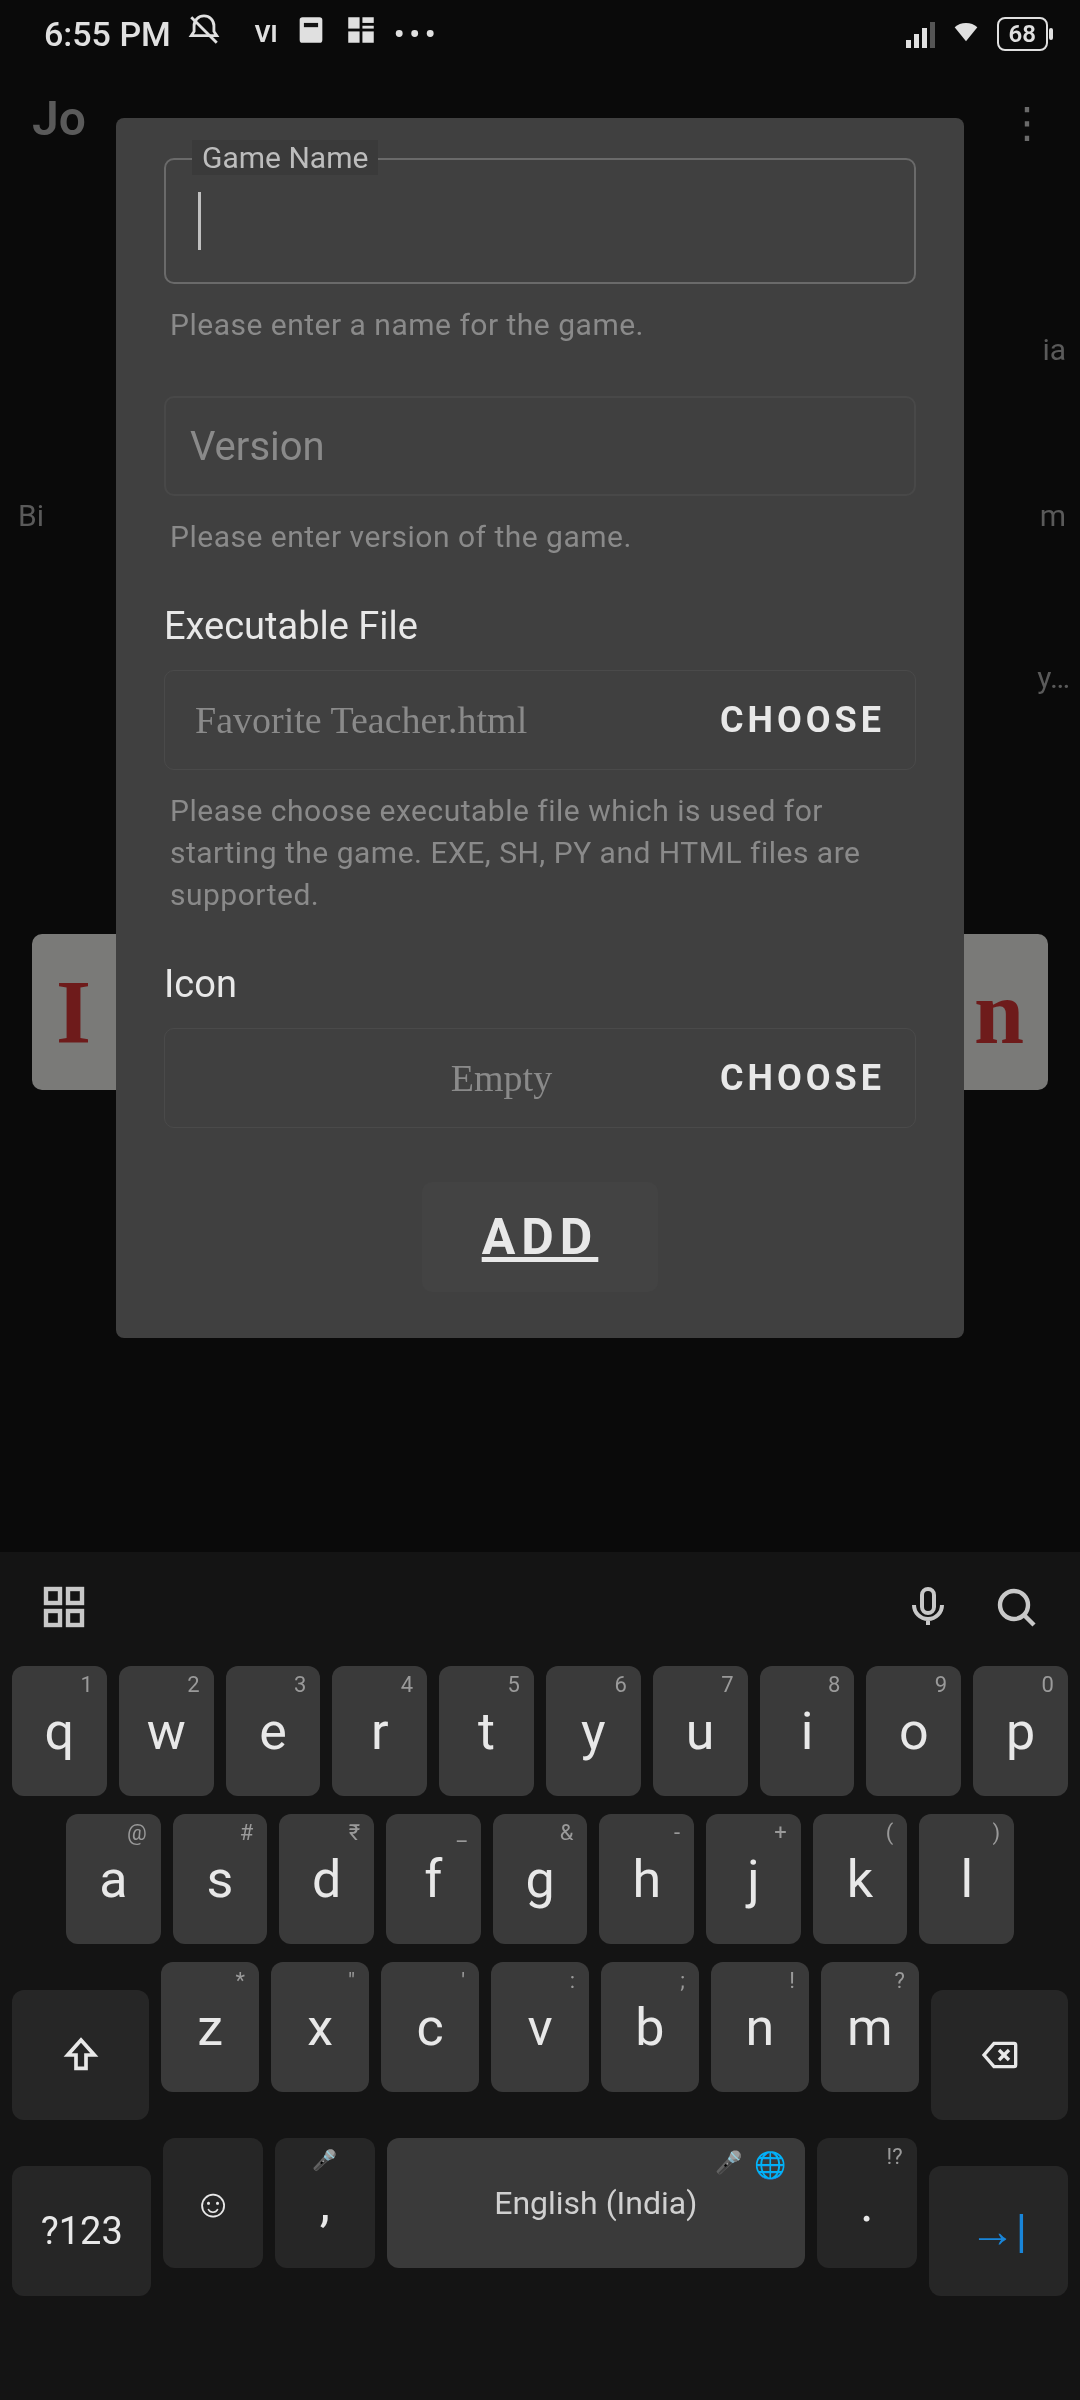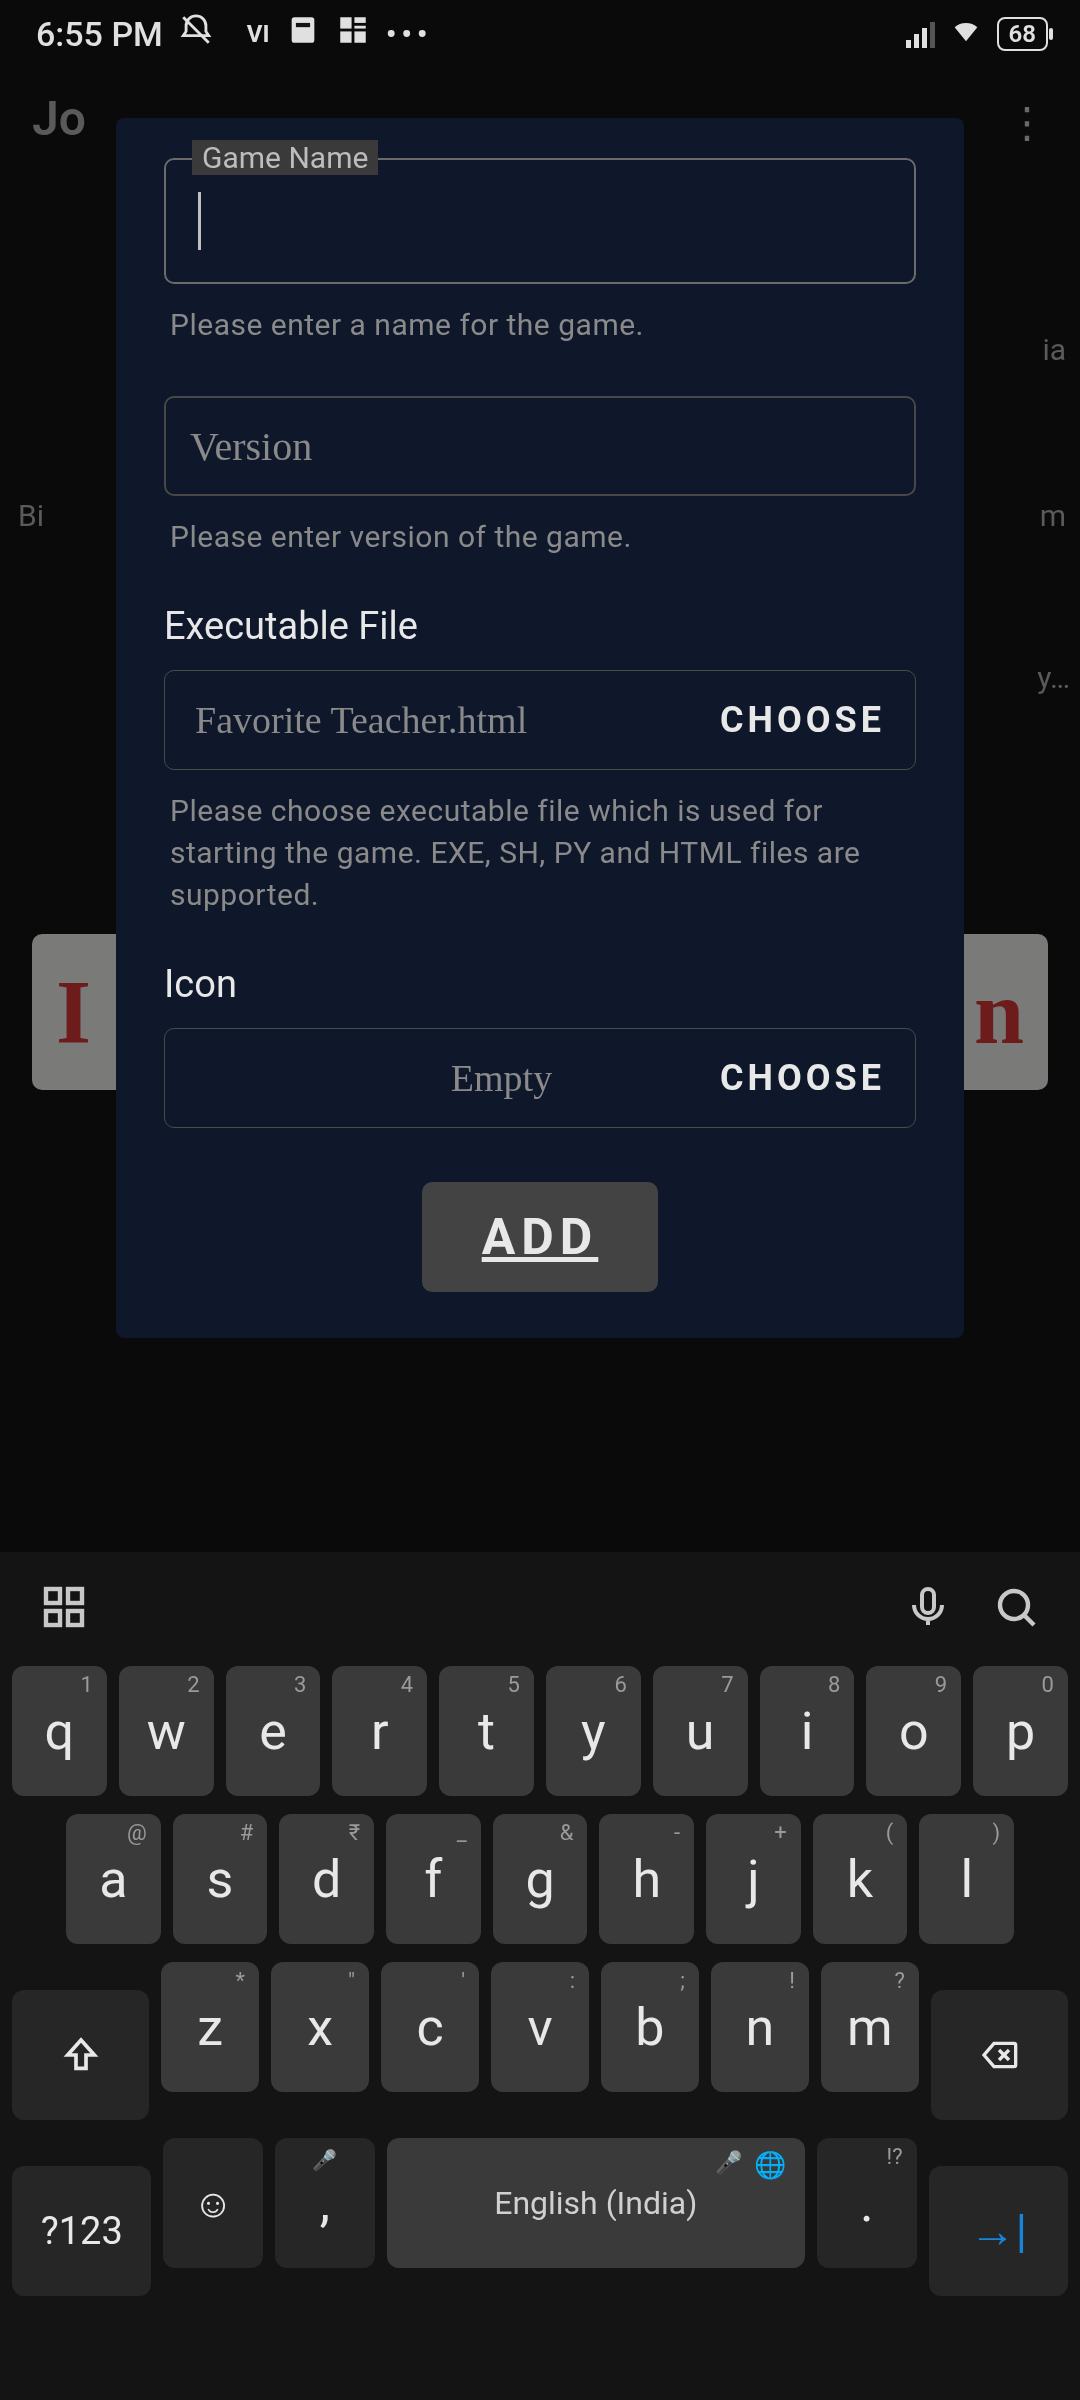--- a/index.html
+++ b/index.html
@@ -1,19 +1,19 @@
 <!DOCTYPE html>
 <html><head>
   <meta charset="utf-8">
   <style>
     * { margin: 0; padding: 0; box-sizing: border-box; font-family: -apple-system, Roboto, sans-serif; }
     body { width: 1080px; height: 2400px; background: #0a0a0a; position: relative; overflow: hidden; }
 
     
-    .status-bar { position: absolute; top: 0; left: 4px; right: 0; height: 68px; display: flex; align-items: center; padding: 0 32px; color: #e0e0e0; font-size: 34px; z-index: 5; }
+    .status-bar { position: absolute; top: 0; left: 12px; right: 0; height: 68px; display: flex; align-items: center; padding: 0 32px; color: #e0e0e0; font-size: 34px; z-index: 5; }
     .status-left { display: flex; align-items: center; gap: 16px; }
     .status-right { margin-left: auto; display: flex; align-items: center; gap: 14px; }
     .status-time { font-weight: 500; }
     .battery-box { border: 2.5px solid #e0e0e0; border-radius: 8px; padding: 1px 10px; font-size: 24px; font-weight: 600; position: relative; }
     .battery-box::after { content: ''; position: absolute; right: -7px; top: 30%; height: 40%; width: 4px; background: #e0e0e0; border-radius: 2px; }
     .signal-bars { display: flex; align-items: flex-end; gap: 3px; height: 28px; }
     .signal-bars span { width: 5px; background: #e0e0e0; }
     .signal-bars span:nth-child(1) { height: 8px; }
     .signal-bars span:nth-child(2) { height: 14px; }
     .signal-bars span:nth-child(3) { height: 20px; }
@@ -22,25 +22,25 @@
 
     
     .bg-page { position: absolute; top: 68px; left: 0; right: 0; bottom: 0; color: #5a5a5a; padding: 22px 32px; }
     .bg-title { font-size: 48px; font-weight: 600; color: #5a5a5a; }
     .bg-dots { position: absolute; right: 30px; top: 30px; color: #6a6a6a; font-size: 42px; letter-spacing: 2px; }
     .bg-banner { position: absolute; left: 32px; right: 32px; top: 866px; height: 156px; background: #7a7a78; border-radius: 10px; display: flex; align-items: center; padding: 0 24px; }
     .bg-banner .l, .bg-banner .r { color: #6e1b1b; font-size: 90px; font-weight: 800; font-family: serif; }
     .bg-banner .r { margin-left: auto; }
 
     
-    .dialog { position: absolute; left: 116px; right: 116px; top: 118px; background: #0f172a; border-radius: 8px; padding: 40px 48px 46px; z-index: 10; }
+    .dialog { position: absolute; left: 116px; right: 116px; top: 118px; background: #404040; border-radius: 8px; padding: 40px 48px 46px; z-index: 10; }
     .field-wrap { position: relative; margin-top: 22px; }
     .field-wrap.first { margin-top: 0; }
     .float-label { position: absolute; top: -18px; left: 28px; background: #3a3a3a; padding: 0 10px; color: #bdbdbd; font-size: 30px; }
-    .input-box { width: 100%; border: 2.5px solid #6a6a6a; border-radius: 10px; background: transparent; height: 126px; padding: 0 24px; color: #e0e0e0; font-size: 42px; outline: none; font-family: Liberation Serif, serif; }
+    .input-box { width: 100%; border: 2.5px solid #6a6a6a; border-radius: 10px; background: transparent; height: 126px; padding: 0 24px; color: #e0e0e0; font-size: 42px; outline: none; }
     .input-box.soft { border-color: #484848; height: 100px; }
     .input-box::placeholder { color: #8a8a8a; }
     .cursor-line { position: absolute; left: 34px; top: 34px; width: 3px; height: 58px; background: #c0c0c0; }
     .helper { color: #8a8a8a; font-size: 30px; margin-top: 20px; padding: 0 6px; line-height: 1.4; letter-spacing: 0.5px; }
     .section-label { color: #e8e8e8; font-size: 38px; margin-top: 46px; }
 
     .choose-row { display: flex; align-items: center; border: 1.5px solid #4a4a4a; border-radius: 10px; height: 100px; margin-top: 22px; padding: 0 30px; }
     .choose-val { color: #8a8a8a; font-size: 38px; flex: 1; font-family: Liberation Serif, serif; }
     .choose-val.center { text-align: center; padding-left: 88px; }
     .choose-btn { color: #e8e8e8; font-size: 36px; font-weight: 700; letter-spacing: 4px; }

